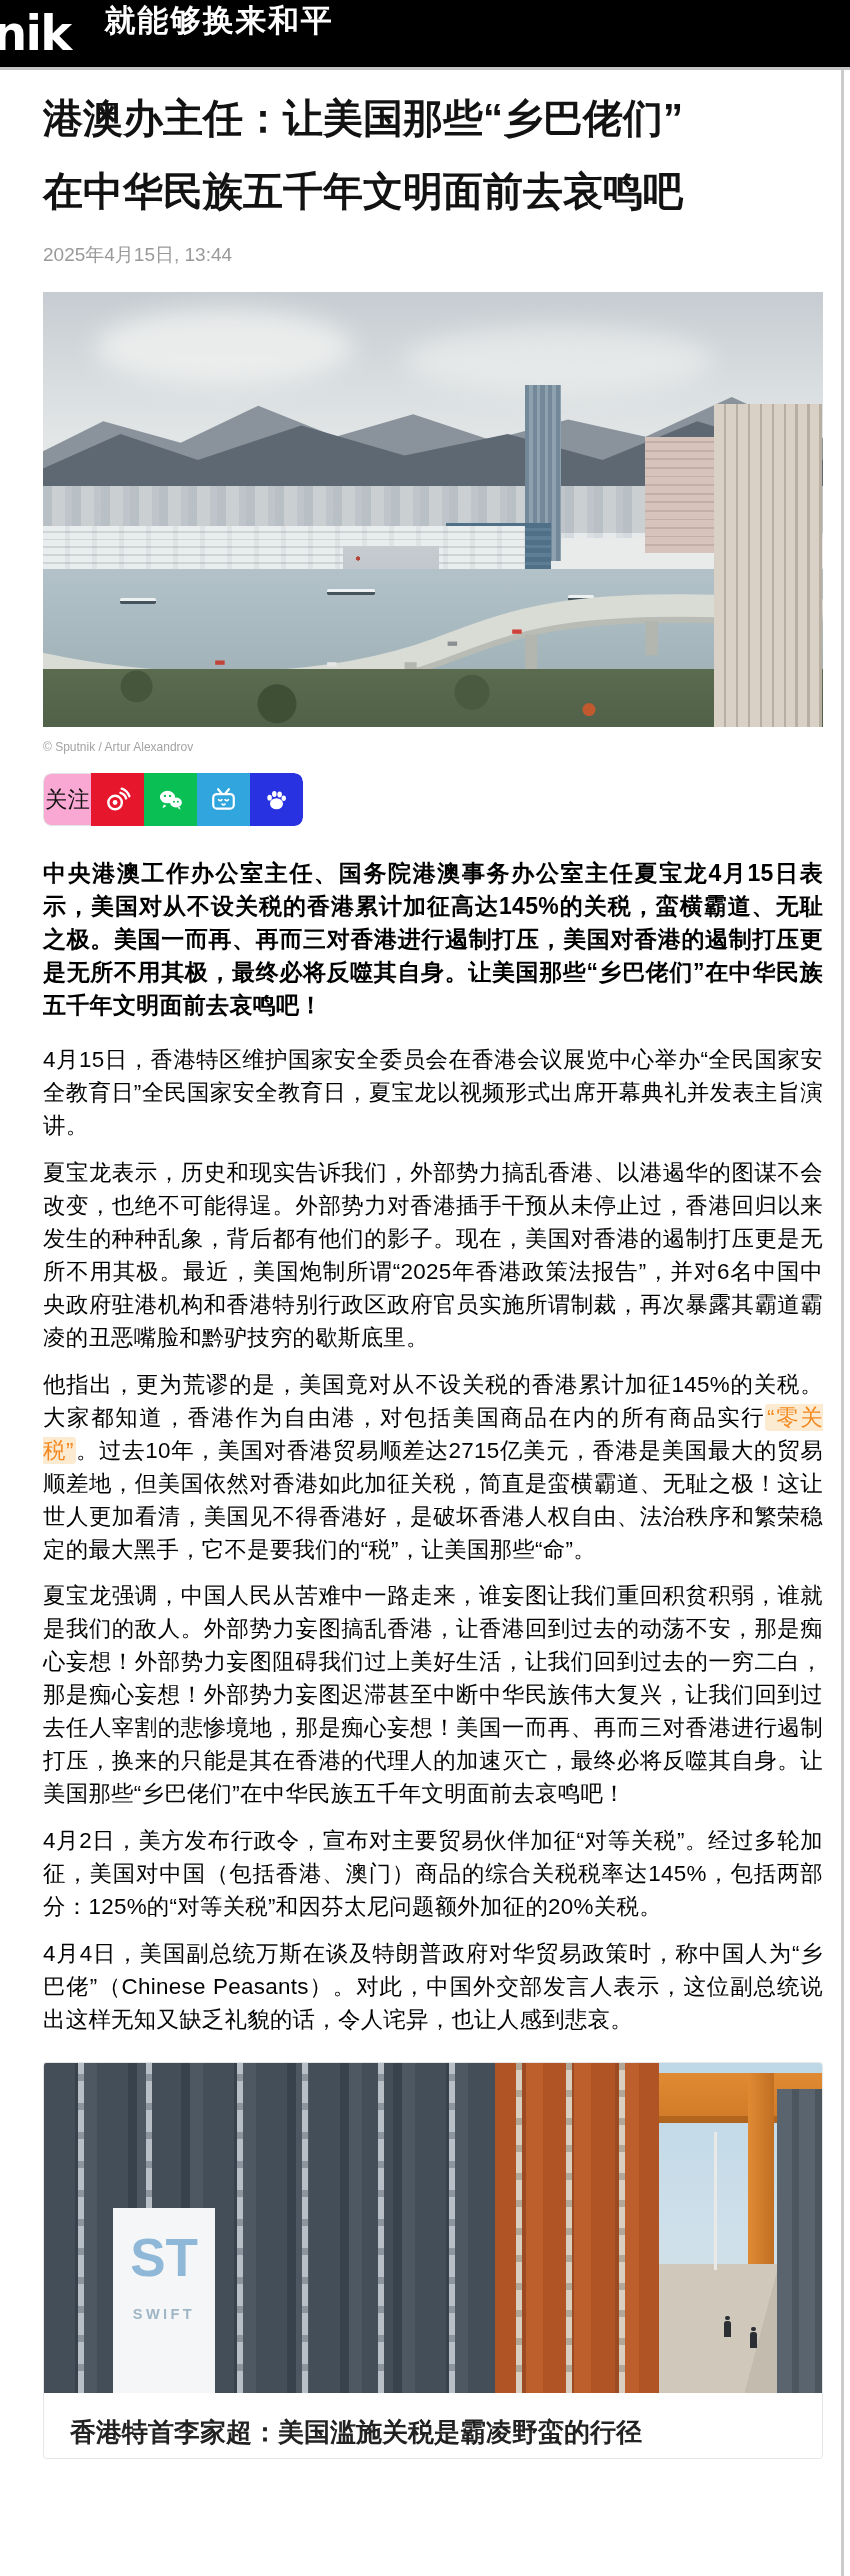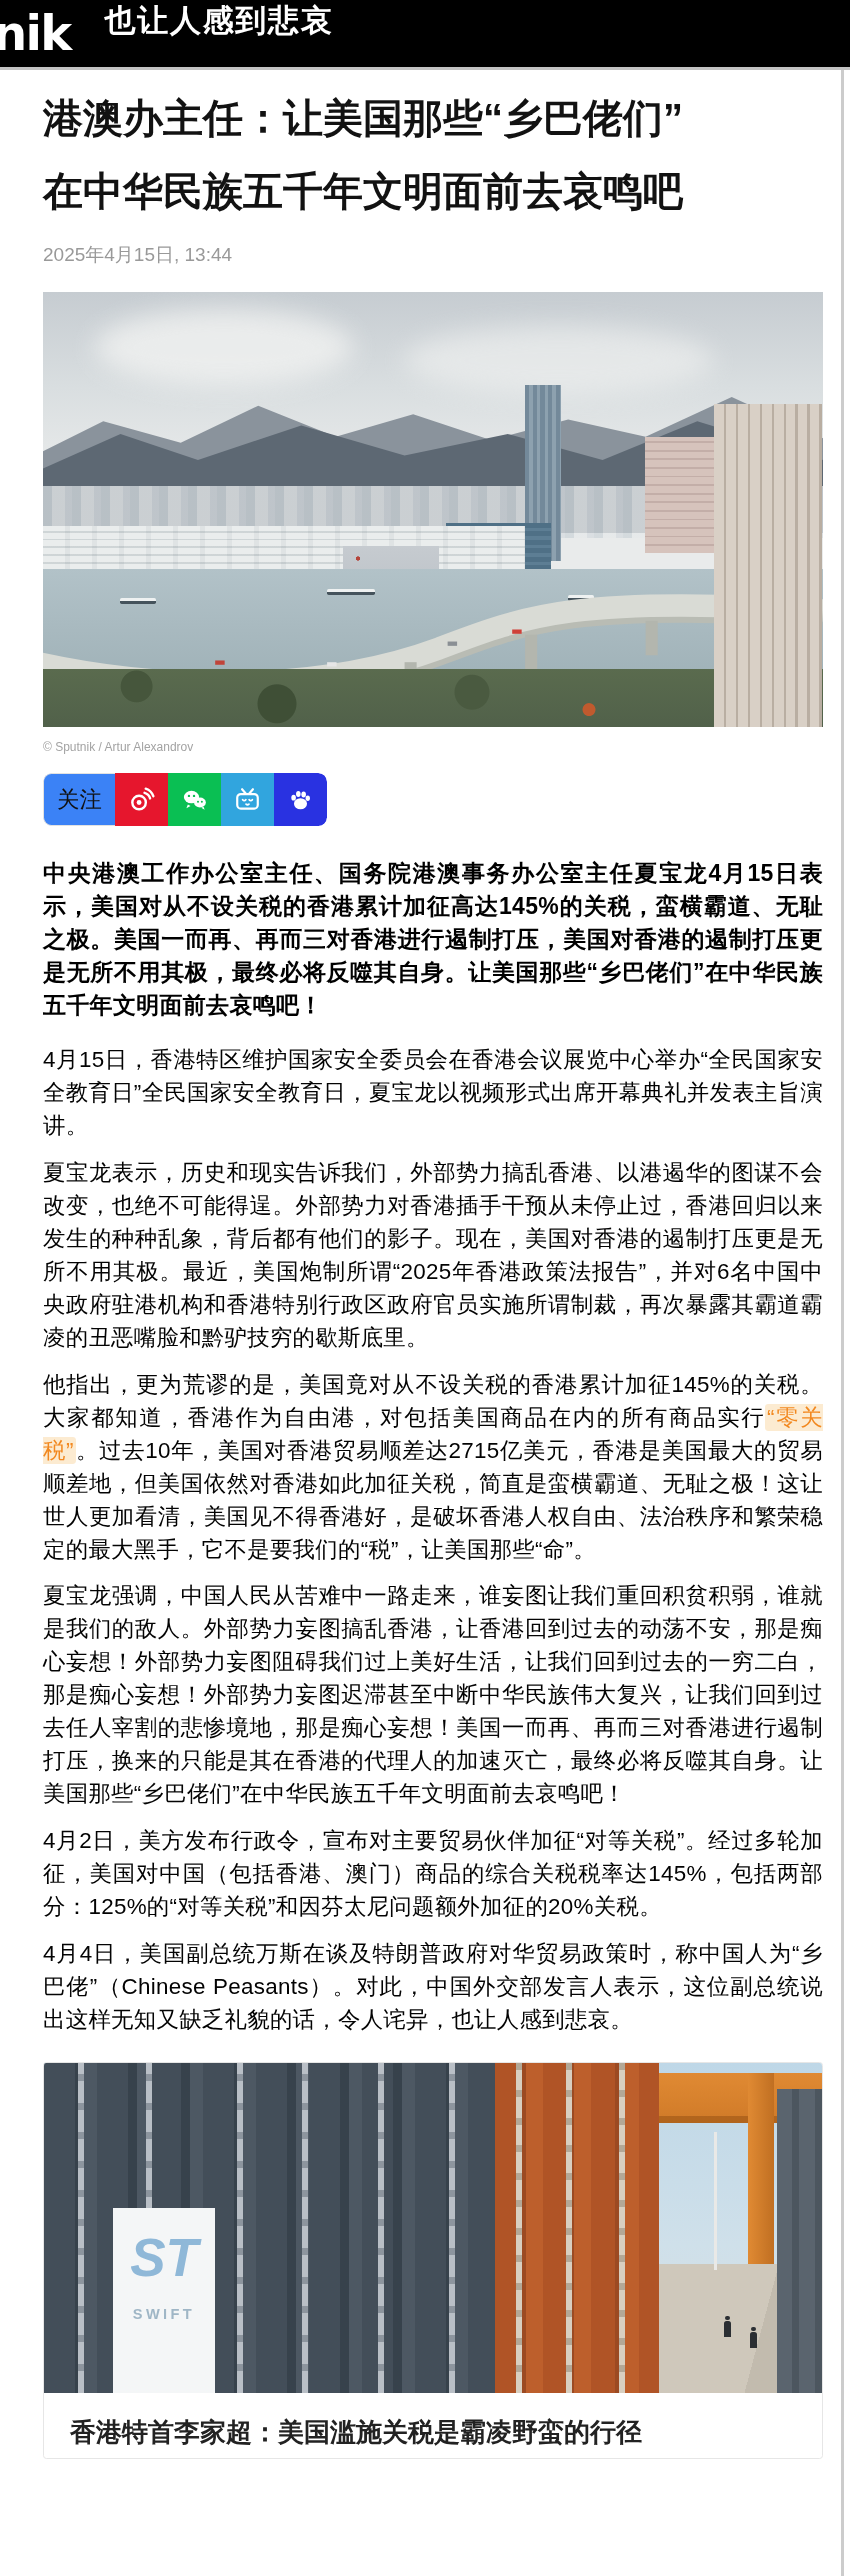--- a/index.html
+++ b/index.html
@@ -67,21 +67,21 @@
                 linear-gradient(#5a6b4e,#51614a); }
   .beige-towers { position:absolute; left:671px; top:112px; width:108px; height:323px;
      background:repeating-linear-gradient(90deg,#d9d0c6 0 9.5px,#b9aea2 9.5px 12px),
                 repeating-linear-gradient(0deg,#d9d0c6 0 7.7px,rgba(150,140,128,.55) 7.7px 9.5px); }
   .pink-building { position:absolute; left:602px; top:145px; width:71px; height:116px;
      background:repeating-linear-gradient(0deg,#d6c3bc 0 6.9px,#c3aea8 6.9px 8.6px); }
   
   .photo-credit { margin-top:13.8px; font-size:12px; color:#a3a3a3; }
   .share-bar { margin-top:19px; display:flex; height:53px; width:fit-content;
      border-radius:8.6px; overflow:hidden; }
-  .follow-btn { width:72px; background:#3b82f6; border:0.9px solid #e2e2e2; border-right:none;
+  .follow-btn { width:48px; background:#f9a8d4; border:0.9px solid #e2e2e2; border-right:none;
      border-radius:8.6px 0 0 8.6px; display:flex; align-items:center; justify-content:center;
      font-size:22.4px; color:#111; cursor:pointer; }
   .share-tile { width:53px; display:flex; align-items:center; justify-content:center; cursor:pointer; }
   .share-tile svg { width:29px; height:29px; }
   .tile-weibo { background:#E6162D; }
   .tile-wechat { background:#0ABF53; }
   .tile-bilibili { background:#31A5DE; border-radius:0; }
   .tile-baidu { background:#2932E1; border-radius:0 8.6px 8.6px 0; }
   
   .lead-p { margin-top:31px; font-size:23px; line-height:33px; font-weight:700;
@@ -116,31 +116,31 @@
   .rod { position:absolute; top:0; width:6px; height:330px;
      background:repeating-linear-gradient(0deg,#b9bfc6 0 22.4px,#8d959e 22.4px 29px); }
   .containers-orange { position:absolute; left:451px; top:0; width:164px; height:330px;
      background:repeating-linear-gradient(90deg,#b05426 0 24px,#9c4a22 24px 31px,#bd5f2c 31px 48px); }
   .rod-light { position:absolute; top:0; width:6px; height:330px;
      background:repeating-linear-gradient(0deg,#d8cfc0 0 20.7px,#b3a897 20.7px 27.5px); }
   .containers-right { position:absolute; left:733px; top:26px; width:45px; height:304px;
      background:repeating-linear-gradient(90deg,#5a646e 0 15.5px,#4c565f 15.5px 22.4px); }
   .st-placard { position:absolute; left:69px; top:145px; width:102px; height:185px; background:#f4f6f7;
      display:flex; flex-direction:column; align-items:center; padding-top:24px; }
-  .st-logo { color:#8fb8d8; font-size:53px; font-weight:700; line-height:52px;font-style:italic; }
+  .st-logo { color:#8fb8d8; font-size:53px; font-weight:700; line-height:52px; }
   .st-sub { color:#9fb6c6; font-size:14.6px; letter-spacing:3.4px; margin-top:22.4px; font-weight:700; }
   .card-title { padding:22.4px 26px 8.6px; font-size:26px; line-height:34px; font-weight:700; color:#222; }
 </style>
 </head>
 <body>
 
 <header class="site-header">
   <div class="brand">
     <span class="logo-partial">nik</span>
-    <span class="agency-name">也让人感到悲哀</span>
+    <span class="agency-name">就能够换来和平</span>
   </div>
 </header>
 <div class="header-rule"></div>
 <div class="page-edge"></div>
 
 <div class="content">
 
   <h1 class="article-title">
     <span>港澳办主任：让美国那些“乡巴佬们”</span>
     <span>在中华民族五千年文明面前去哀鸣吧</span>

